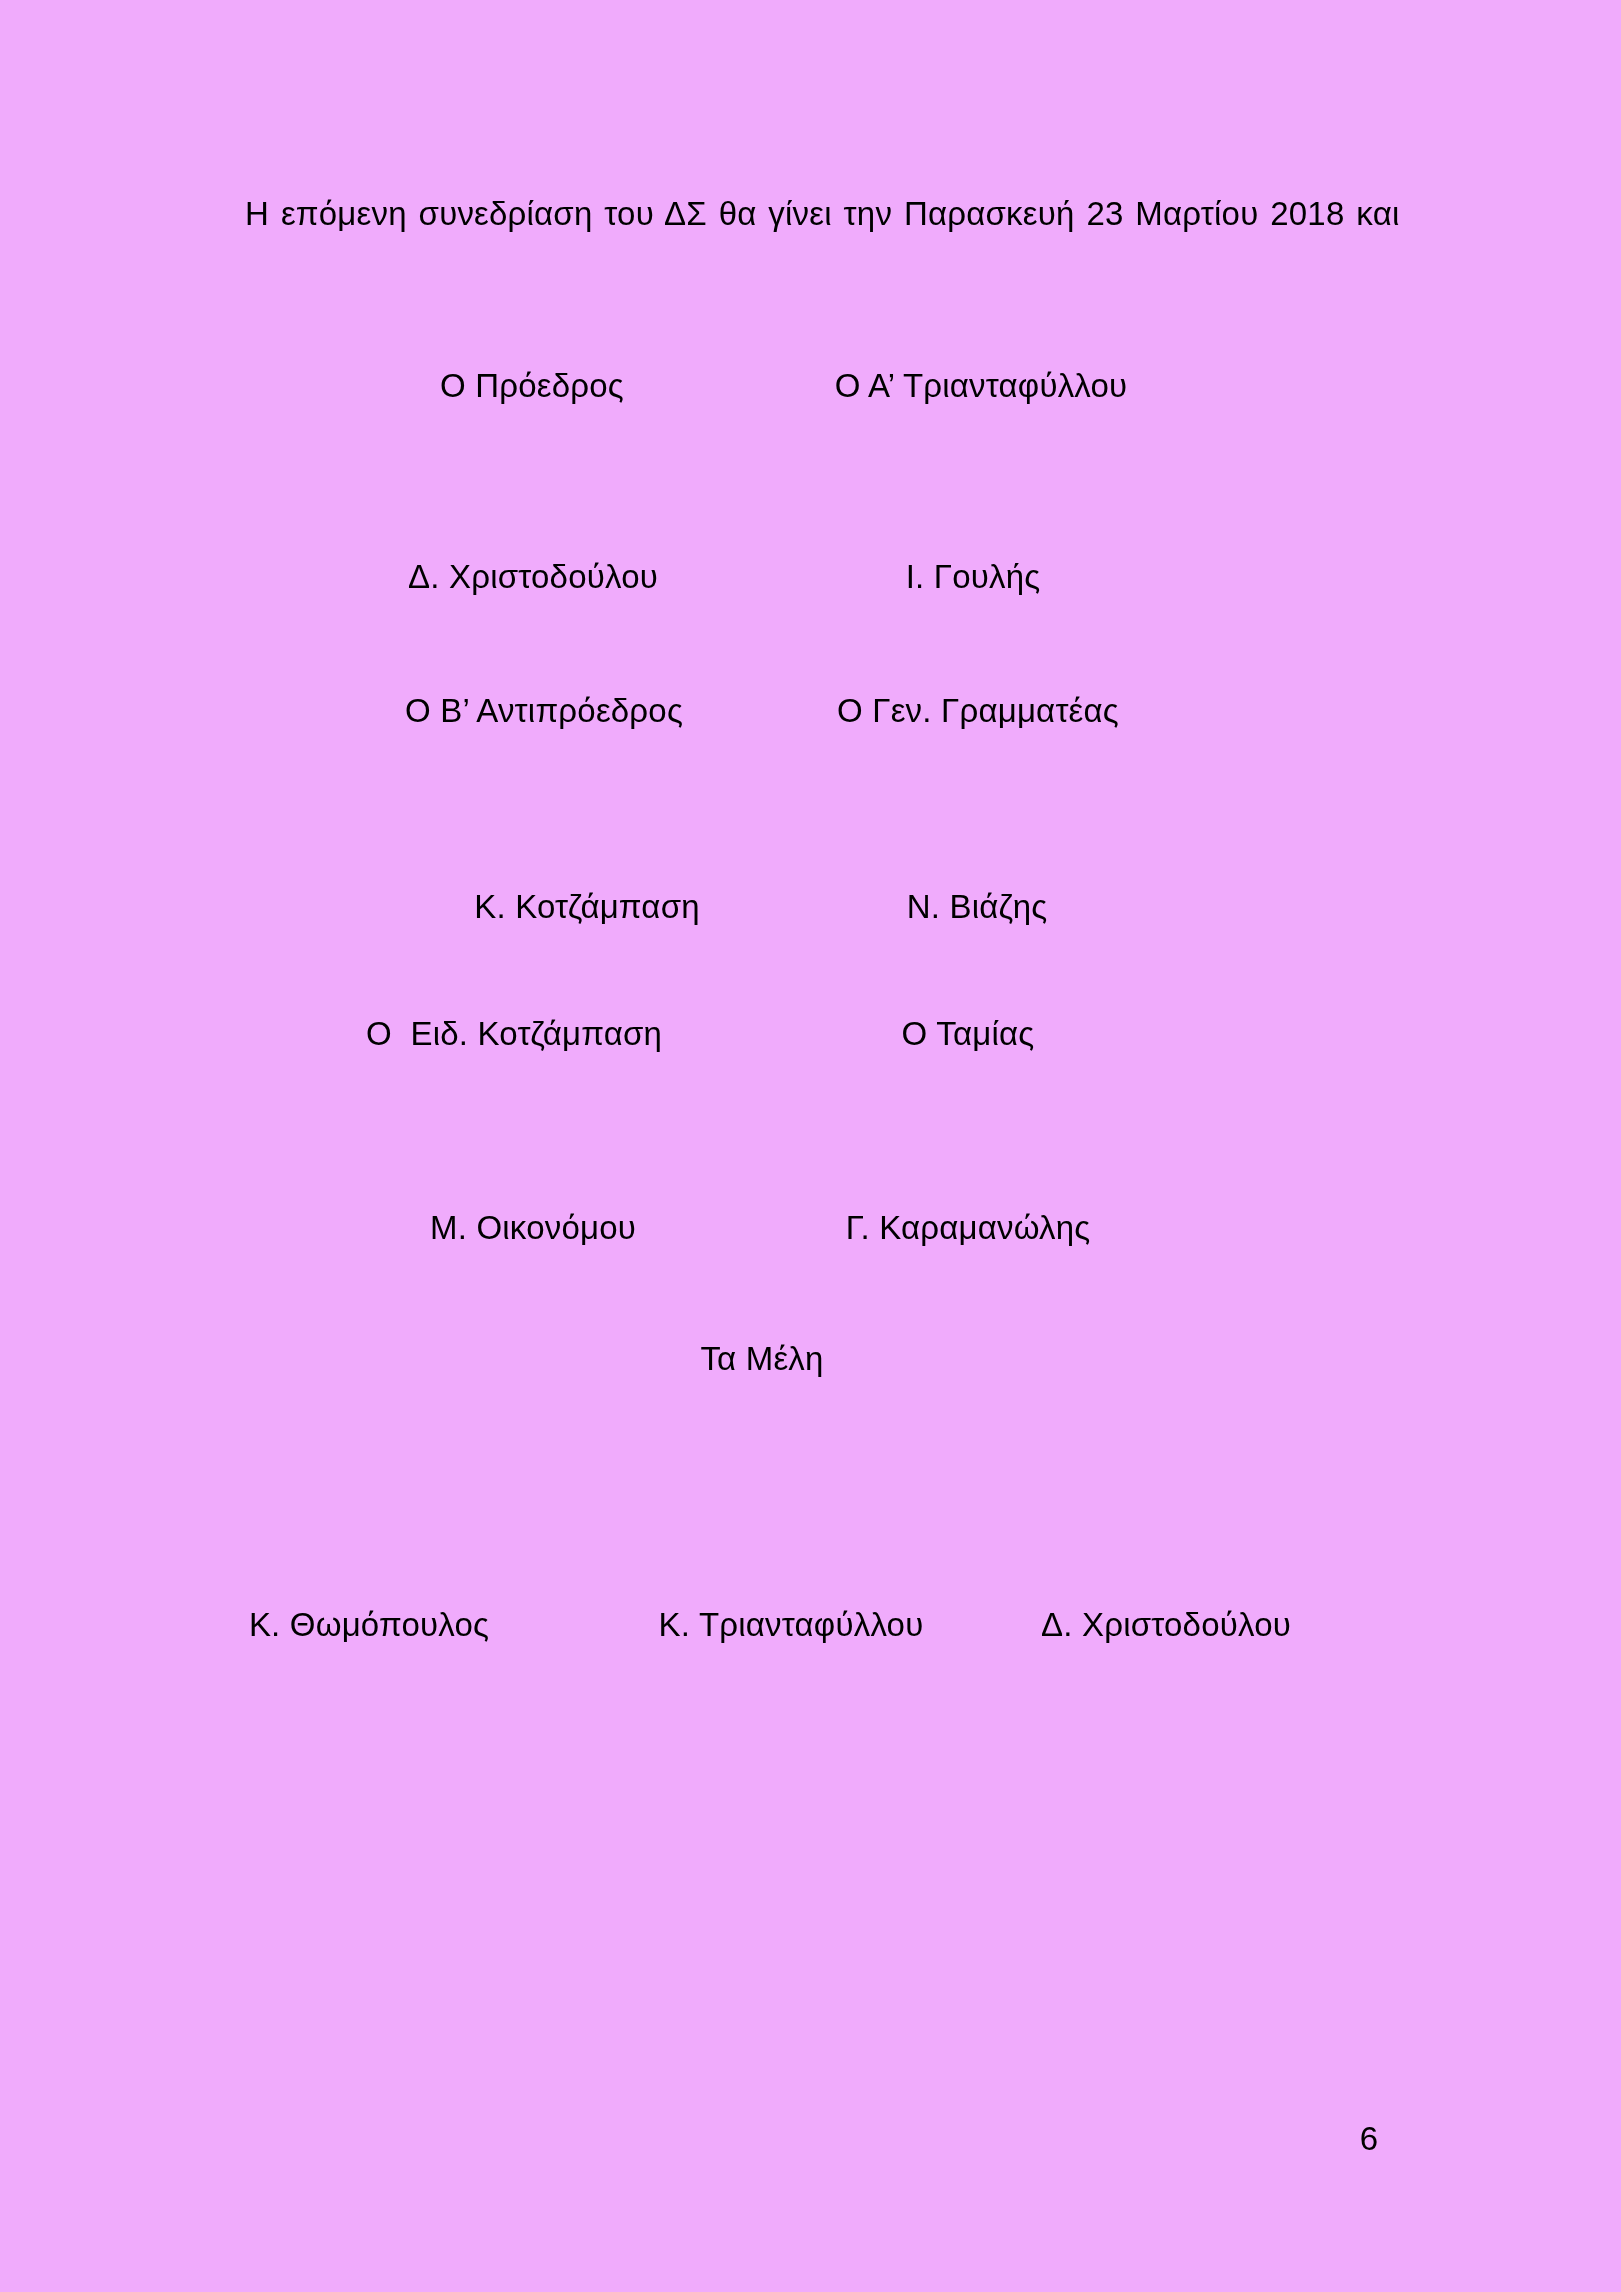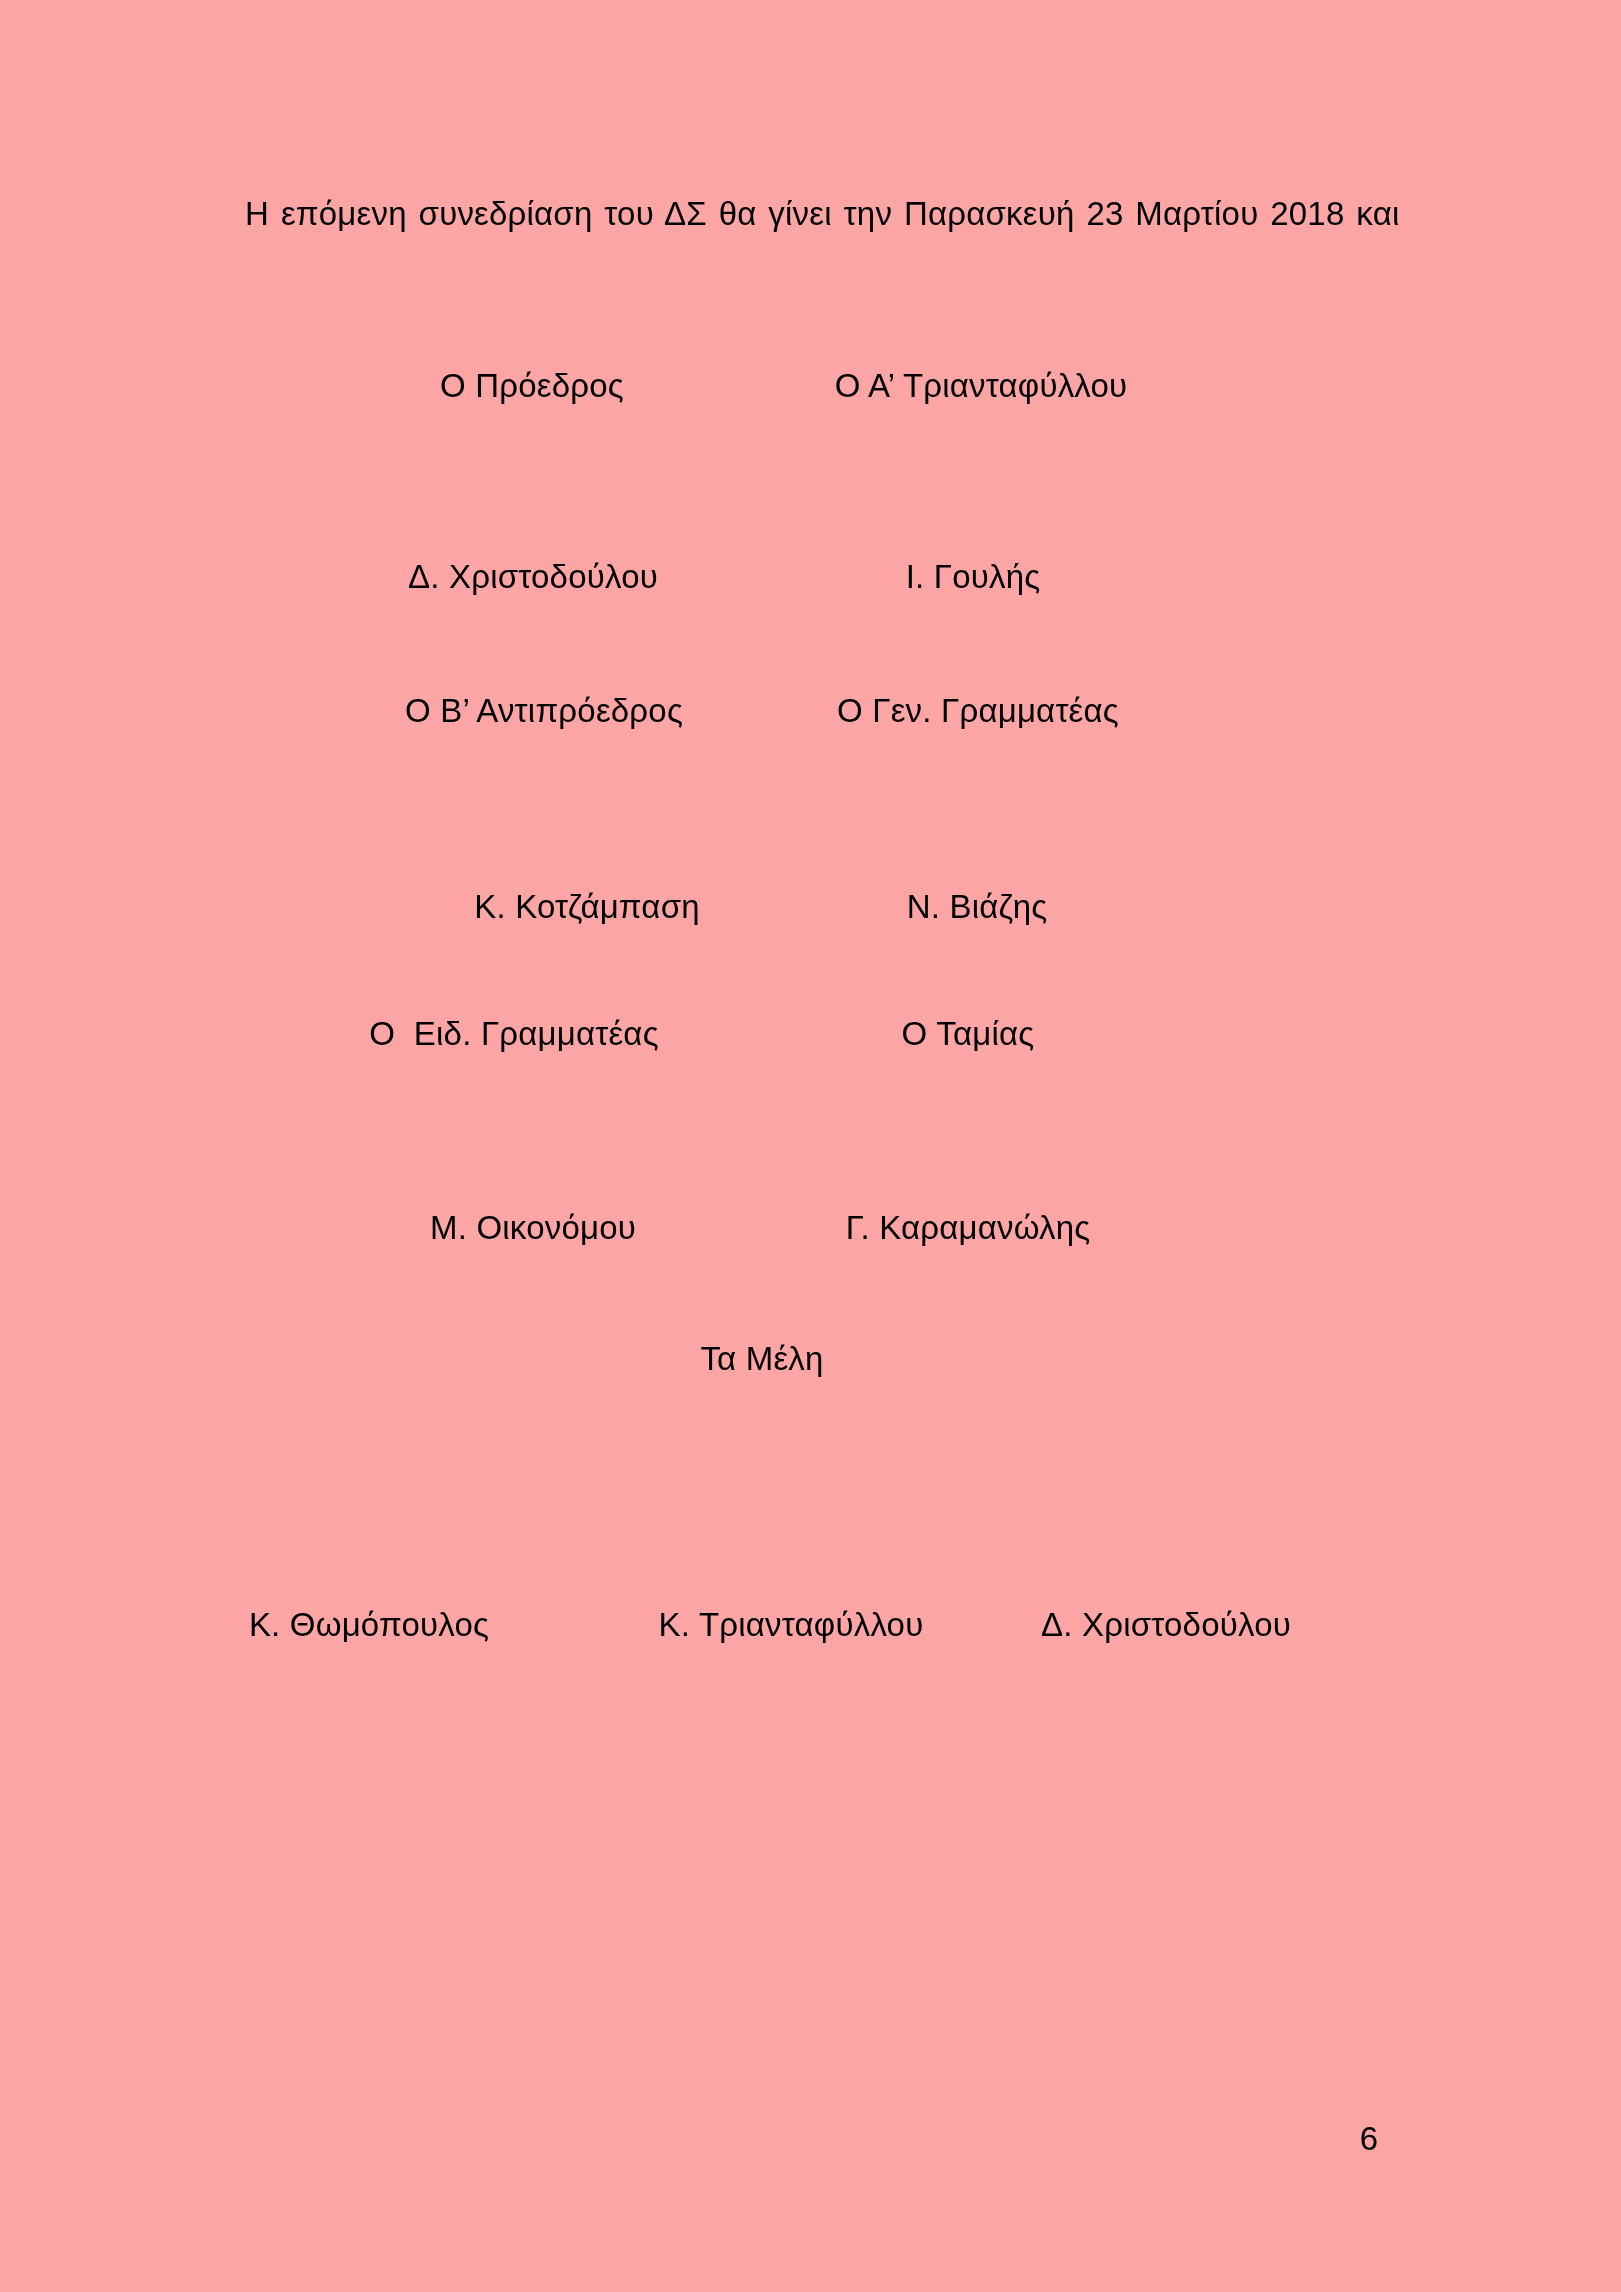--- a/index.html
+++ b/index.html
@@ -5,21 +5,21 @@
 <style>
   html, body {
     margin: 0;
     padding: 0;
     background: #ffffff;
   }
   .page {
     position: relative;
     width: 1621px;
     height: 2293px;
-    background: #fca5a5;
+    background: #f0abfc;
     color: #000000;
     font-family: "Liberation Sans", "DejaVu Sans", sans-serif;
     font-size: 33px;
     overflow: hidden;
   }
   .para {
     position: absolute;
     left: 245px;
     top: 192px;
     width: 1176px;
@@ -60,21 +60,21 @@
 
   <div class="sig" style="left:533px; top:560px;">Δ. Χριστοδούλου</div>
   <div class="sig" style="left:973px; top:560px;">Ι. Γουλής</div>
 
   <div class="sig" style="left:544px; top:694px;">Ο Β’ Αντιπρόεδρος</div>
   <div class="sig" style="left:978px; top:694px;">Ο Γεν. Γραμματέας</div>
 
   <div class="sig" style="left:539px; top:890px;margin-left:48px;">Κ. Κοτζάμπαση</div>
   <div class="sig" style="left:977px; top:890px;">Ν. Βιάζης</div>
 
-  <div class="sig" style="left:514px; top:1017px;">Ο  Ειδ. Γραμματέας</div>
+  <div class="sig" style="left:514px; top:1017px;">Ο  Ειδ. Κοτζάμπαση</div>
   <div class="sig" style="left:968px; top:1017px;">Ο Ταμίας</div>
 
   <div class="sig" style="left:533px; top:1211px;">Μ. Οικονόμου</div>
   <div class="sig" style="left:968px; top:1211px;">Γ. Καραμανώλης</div>
 
   <div class="sig" style="left:762px; top:1342px;">Τα Μέλη</div>
 
   <div class="sig" style="left:369px; top:1608px;">Κ. Θωμόπουλος</div>
   <div class="sig" style="left:783px; top:1608px;margin-left:8px;">Κ. Τριανταφύλλου</div>
   <div class="sig" style="left:1166px; top:1608px;">Δ. Χριστοδούλου</div>

